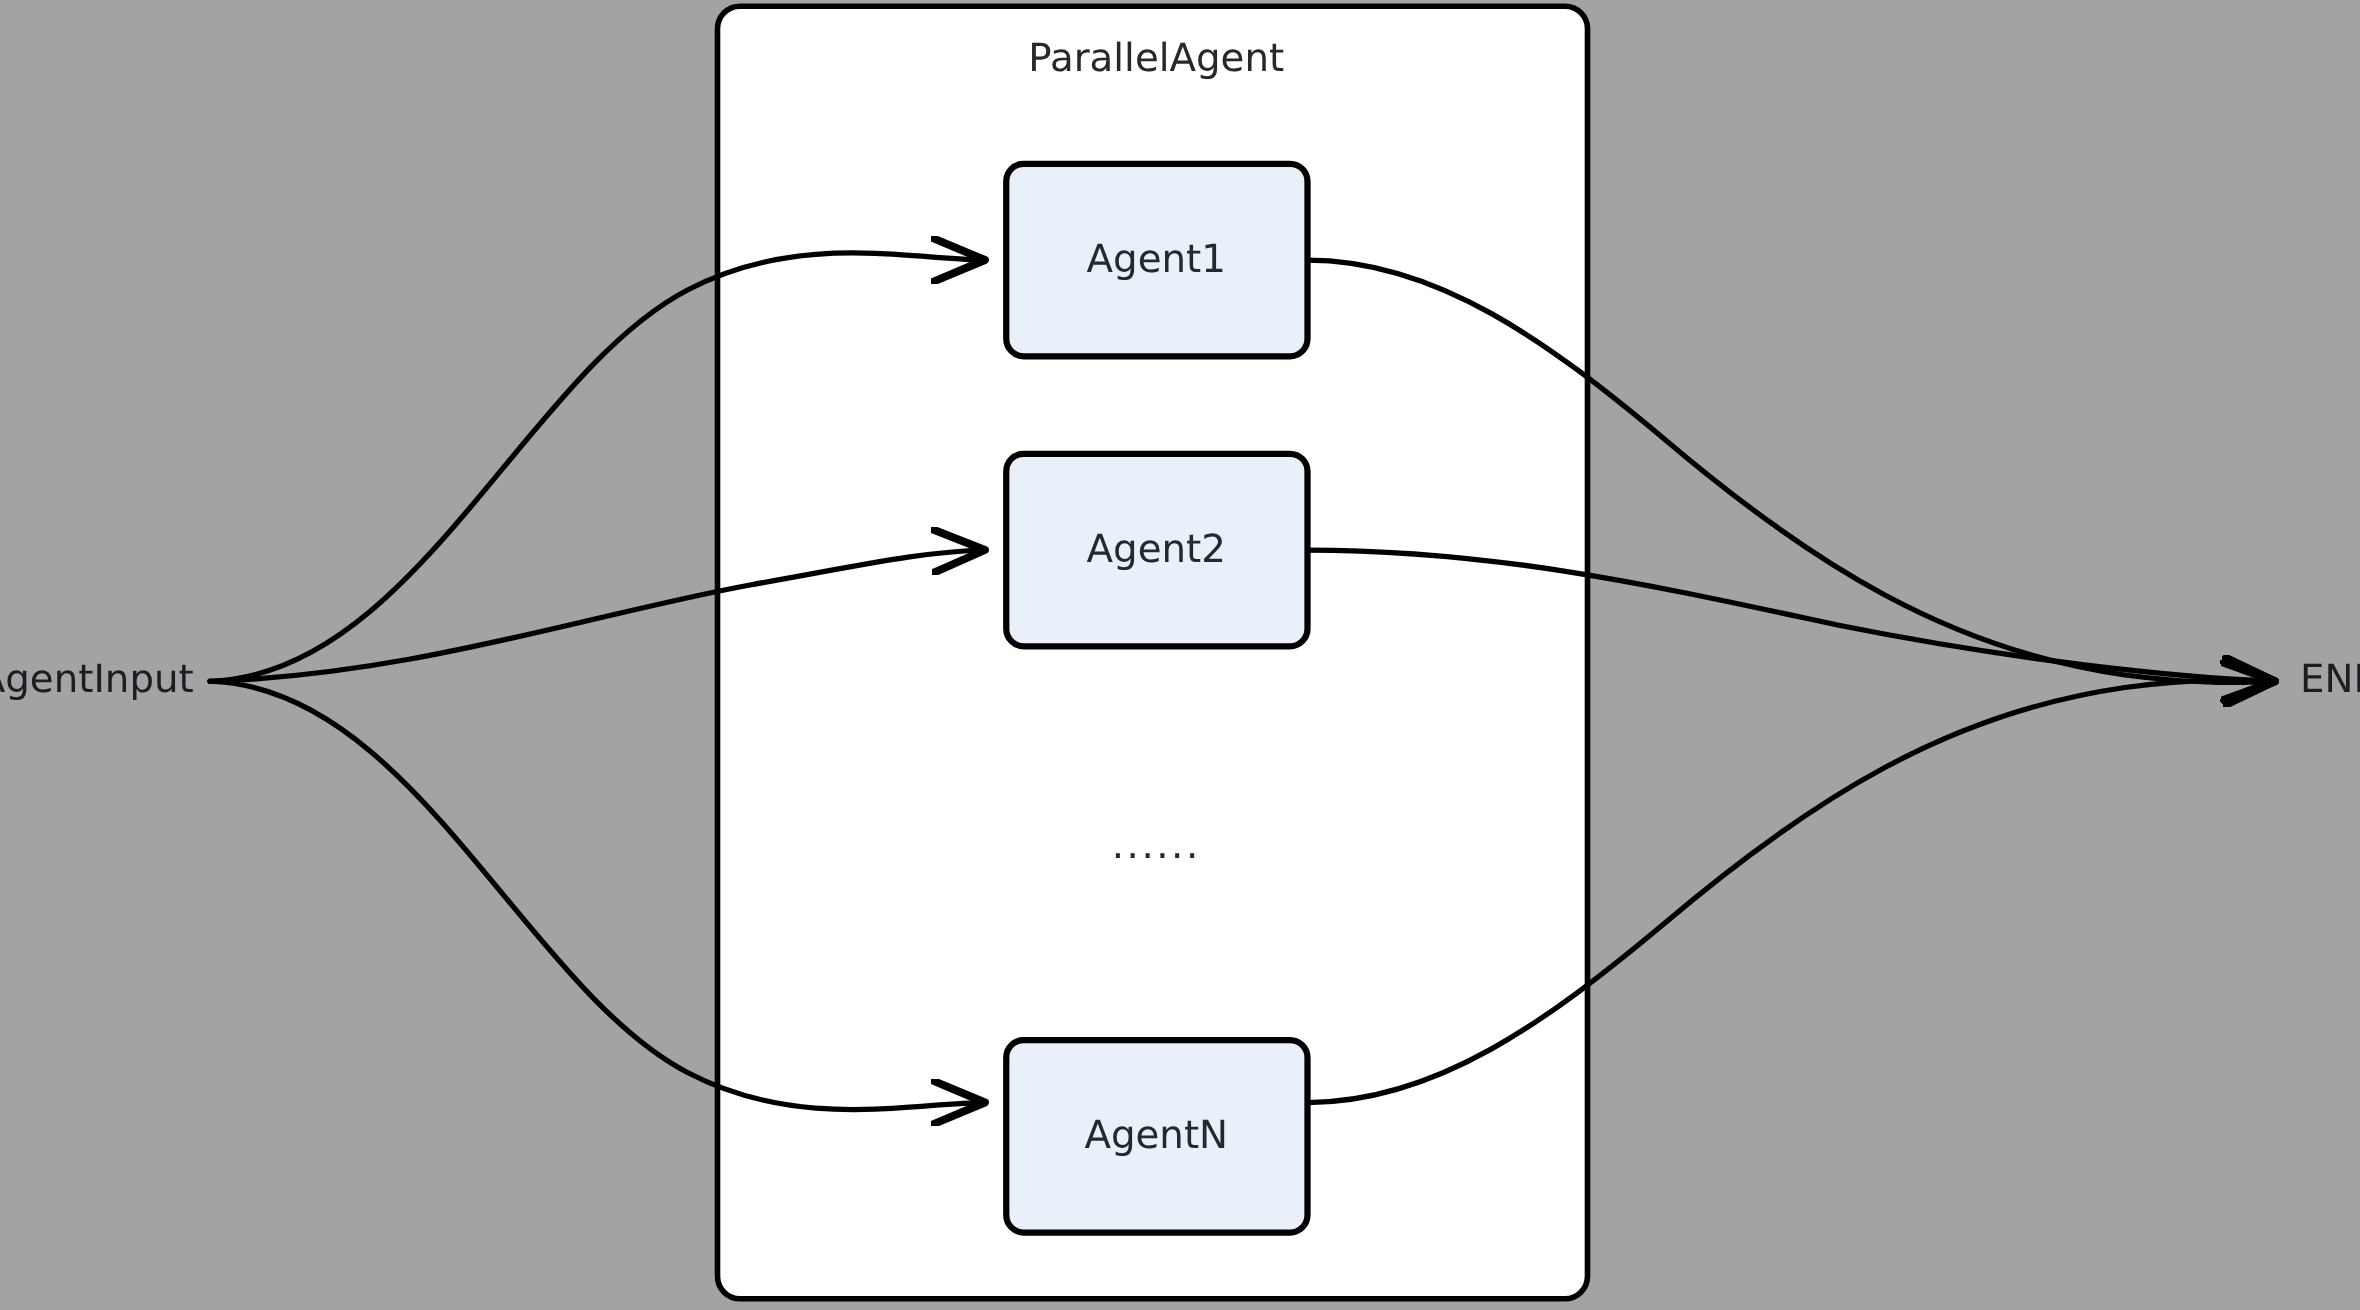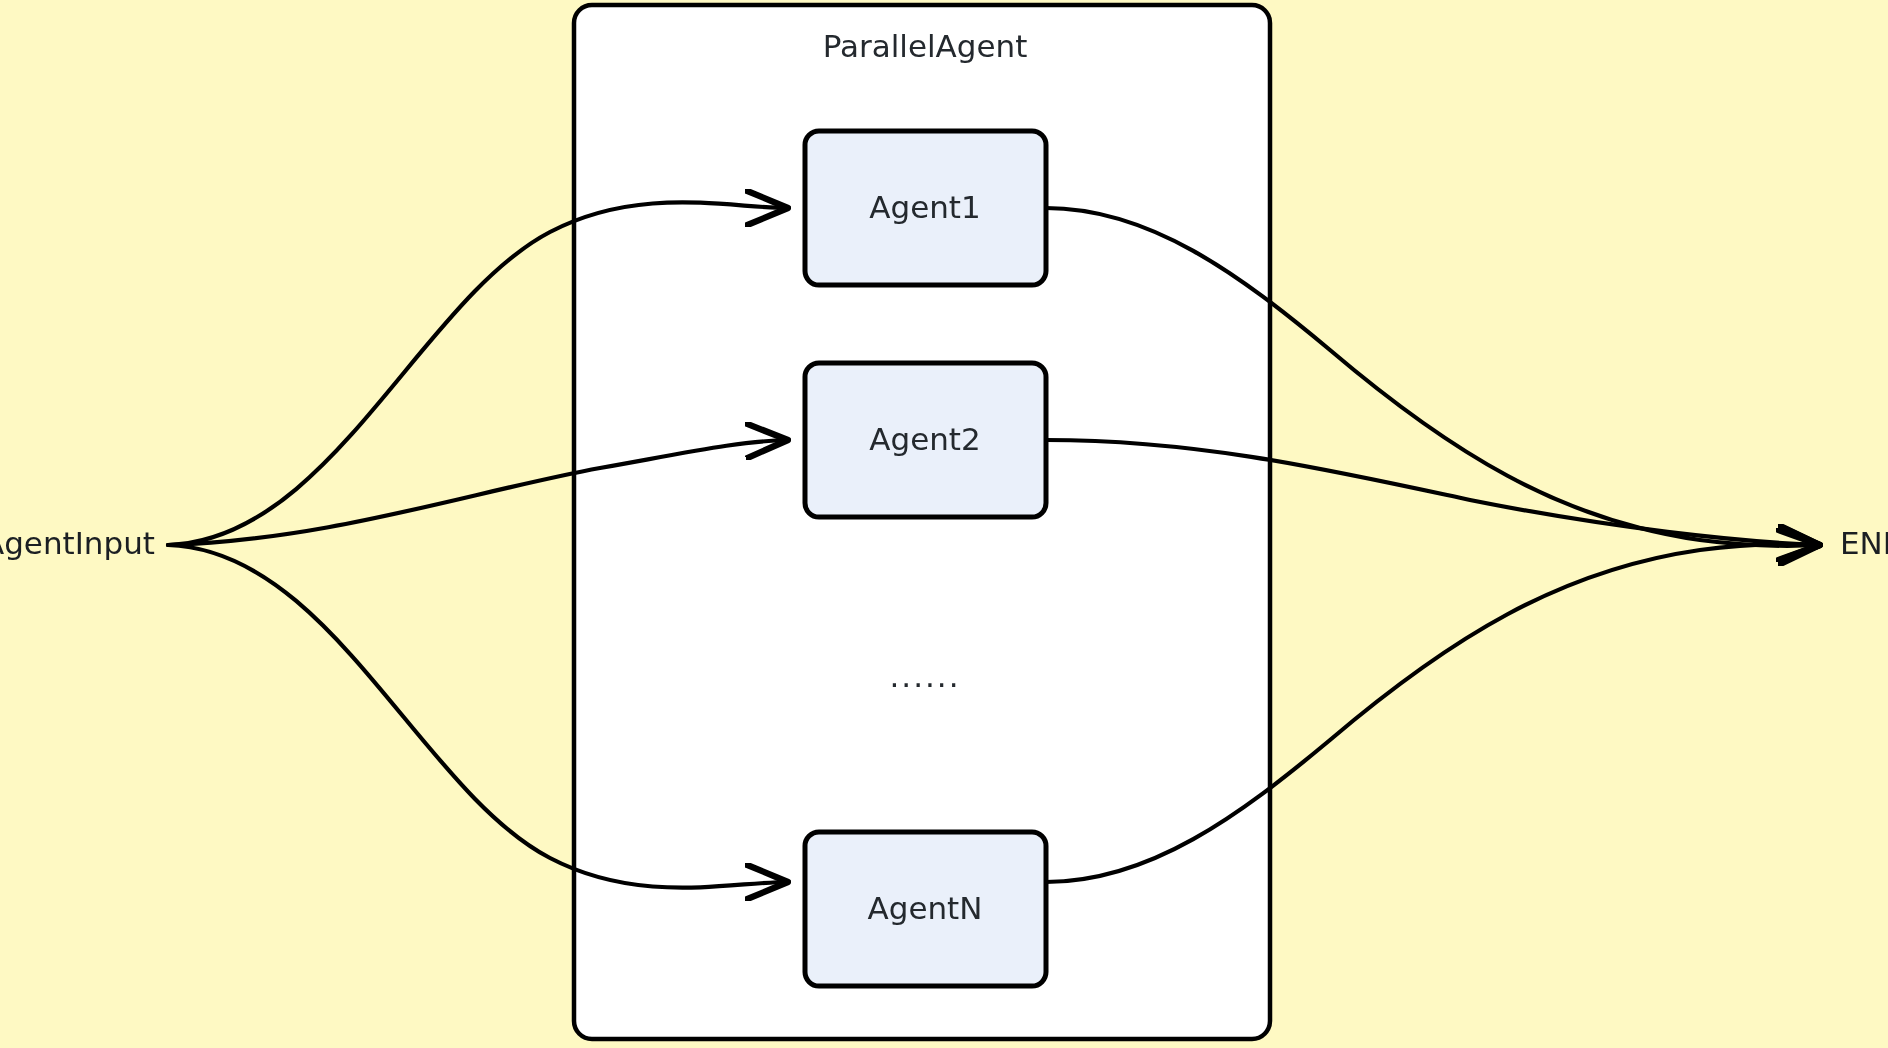--- a/index.html
+++ b/index.html
@@ -11,21 +11,21 @@
   body {
     font-family: "DejaVu Sans", "Liberation Sans", sans-serif;
     width: 1888px;
     height: 1048px;
     overflow: hidden;
   }
   #canvas {
     position: relative;
     width: 1888px;
     height: 1048px;
-    background: #fef9c3;
+    background: #a3a3a3;
     text-align: right;
   }
   #diagram-svg {
     position: absolute;
     top: 0;
     left: 0;
     width: 1888px;
     height: 1048px;
   }
   .edge-path {

